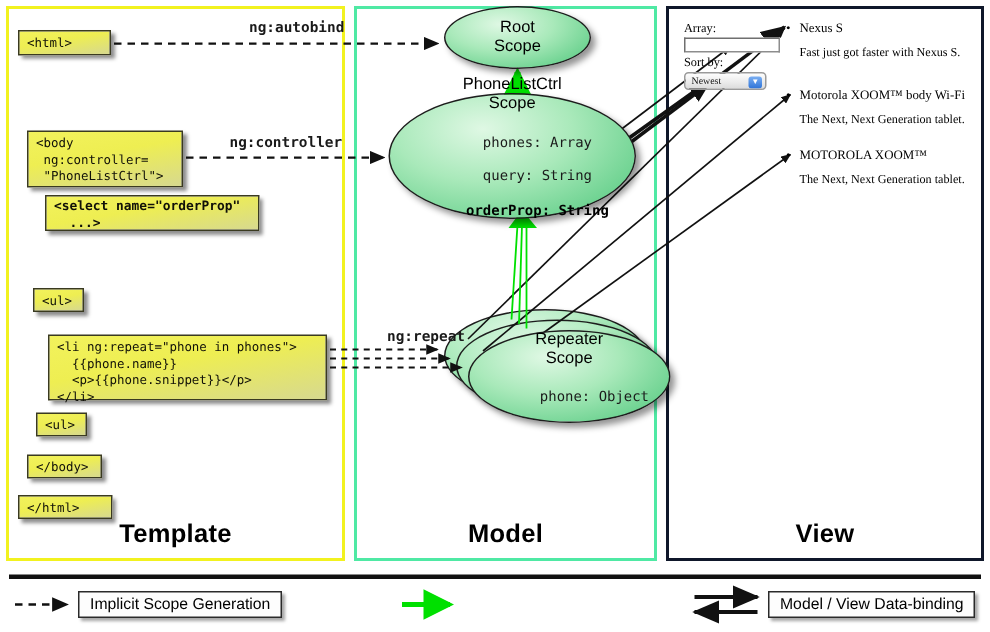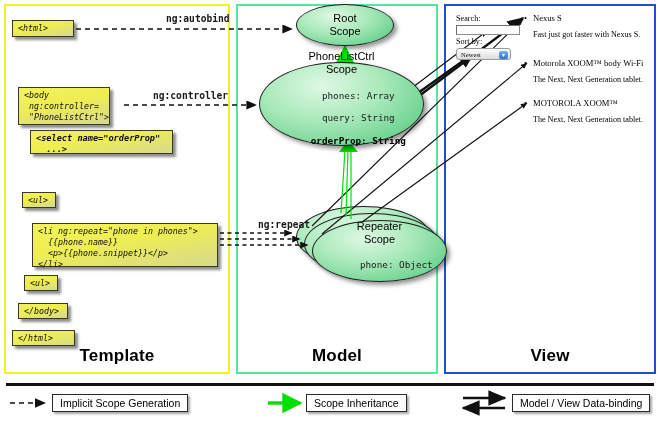--- a/index.html
+++ b/index.html
@@ -17,21 +17,21 @@
   }
 
   
   .panel {
     position: absolute;
     background: #ffffff;
     box-sizing: border-box;
   }
   #panel-template { left: 4px;   top: 4px; width: 226px; height: 370px; border: 2px solid #f2f21f; }
   #panel-model    { left: 236px; top: 4px; width: 202px; height: 370px; border: 2px solid #4fe9a4; }
-  #panel-view     { left: 444px; top: 4px; width: 212px; height: 370px; border: 2px solid #1d4ed8; }
+  #panel-view     { left: 444px; top: 4px; width: 212px; height: 370px; border: 2px solid #0f172a; }
 
   .panel-label {
     position: absolute;
     bottom: 6px;
     left: 0;
     right: 0;
     text-align: center;
     font-size: 17px;
     font-weight: bold;
     color: #000;
@@ -45,21 +45,20 @@
     border: 1.6px solid #3a3a20;
     background: linear-gradient(170deg, #f2f25c 0%, #eeee52 42%, #d7d98f 100%);
     box-shadow: 2.5px 2.5px 2.5px rgba(0,0,0,0.45);
     font-family: "DejaVu Sans Mono", monospace;
     font-size: 8.3px;
     line-height: 1.32;
     color: #101008;
     padding: 2px 5px 3px 5px;
     white-space: pre;
     z-index: 6;
-    font-style: italic;
   }
   .codebox.bold { font-weight: bold; font-size: 8.6px; }
 
   
   .ellipse {
     position: absolute;
     box-sizing: border-box;
     border: 1.5px solid #1d1d1d;
     border-radius: 50%;
     background: radial-gradient(ellipse at 38% 28%, #dff8e4 0%, #a9e9ba 42%, #6fd392 78%, #57c580 100%);
@@ -268,21 +267,21 @@
   </div>
   <div class="panel" id="panel-model">
     <div class="panel-label">Model</div>
   </div>
   <div class="panel" id="panel-view">
     <div class="panel-label">View</div>
   </div>
 
   <div class="codebox" style="left:12px;  top:20px;  width:62px;  height:17px;">&lt;html&gt;</div>
 
-  <div class="codebox" style="left:18px;  top:87px;  width:92px; height:38px;">&lt;body
+  <div class="codebox" style="left:18px;  top:87px;  width:104px; height:38px;">&lt;body
  ng:controller=
  "PhoneListCtrl"&gt;</div>
 
   <div class="codebox bold" style="left:30px;  top:130px; width:143px; height:24px;">&lt;select name="orderProp"
   ...&gt;</div>
 
 
   <div class="codebox" style="left:22px;  top:192px; width:34px;  height:16px;">&lt;ul&gt;</div>
 
   <div class="codebox" style="left:32px;  top:223px; width:186px; height:44px;">&lt;li ng:repeat="phone in phones"&gt;
@@ -342,21 +341,21 @@
       <line x1="220" y1="239" x2="300" y2="239" marker-end="url(#ah-black-sm)"></line>
       <line x1="220" y1="245" x2="308" y2="245" marker-end="url(#ah-black-sm)"></line>
     </g>
   </svg>
 
   <div class="edge-label" style="left:146px; top:13px;">ng:autobind</div>
   <div class="edge-label" style="left:133px; top:90px;">ng:controller</div>
   <div class="edge-label" style="left:238px; top:219px;">ng:repeat</div>
 
   <div class="view-inner" style="position:absolute; left:444px; top:4px; width:212px; height:370px; z-index:7;">
-    <div class="vlabel" style="left:12px; top:10px;">Search:</div>
+    <div class="vlabel" style="left:12px; top:10px;">Array:</div>
     <div class="vinput" style="left:12px; top:21px; width:64px; height:10px;" title=""></div>
 
     <div class="vlabel" style="left:12px; top:33px;">Sort by:</div>
     <div class="vselect" style="left:12px; top:44px; width:55px; height:12px;">
       <span>Newest</span>
       <span class="vselect-btn">▾</span>
     </div>
 
     <div class="vbullet" style="left:89px; top:9px;">Nexus S</div>
     <div class="vsnippet" style="left:89px; top:26px;">Fast just got faster with Nexus S.</div>
@@ -380,16 +379,15 @@
       <line x1="268" y1="403" x2="300" y2="403" marker-end="url(#ah-green)"></line>
     </g>
 
     <g stroke="#111" fill="none" stroke-width="2.6">
       <line x1="463" y1="398" x2="505" y2="398" marker-end="url(#ah-black)"></line>
       <line x1="505" y1="408" x2="463" y2="408" marker-end="url(#ah-black)"></line>
     </g>
   </svg>
 
   <div class="legend-box" style="left:52px;  top:394px; height:18px;">Implicit Scope Generation</div>
-  <div class="legend-box" style="left:306px; top:394px; height:18px;">Scope Inheritance</div>
   <div class="legend-box" style="left:512px; top:394px; height:18px;">Model / View Data-binding</div>
 
 </div>
 
 </body></html>

